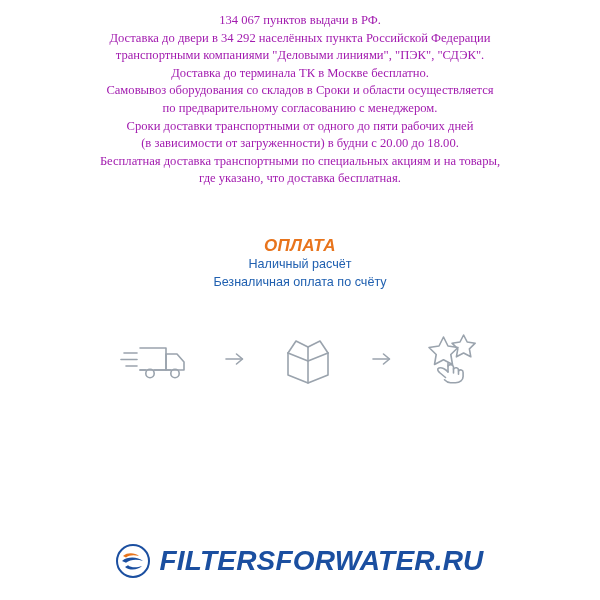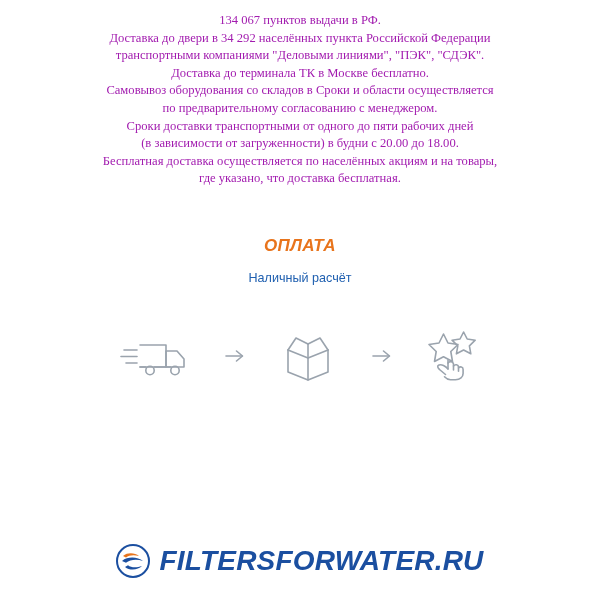--- a/index.html
+++ b/index.html
@@ -38,21 +38,20 @@
     text-align: center;
     font-size: 12.6px;
     line-height: 17.6px;
     color: #a21caf;
     font-weight: 500;
     font-family: Liberation Serif, serif;
   }
   .body-text .line { display: block; white-space: nowrap; }
   #payment-title { margin-top: 48px; }
   .payment-list {
-    margin-top: 14px;
     text-align: center;
     font-size: 12.6px;
     line-height: 17.6px;
     color: #2060b0;
     font-weight: 500;
   }
   .payment-list .line { display: block; }
 
   .icon-row {
     margin-top: 42px;
@@ -96,28 +95,29 @@
 
   <div class="body-text">
     <span class="line">134 067 пунктов выдачи в РФ.</span>
     <span class="line">Доставка до двери в 34 292 населённых пункта Российской Федерации</span>
     <span class="line">транспортными компаниями "Деловыми линиями", "ПЭК", "СДЭК".</span>
     <span class="line">Доставка до терминала ТК в Москве бесплатно.</span>
     <span class="line">Самовывоз оборудования со складов в Сроки и области осуществляется</span>
     <span class="line">по предварительному согласованию с менеджером.</span>
     <span class="line">Сроки доставки транспортными от одного до пяти рабочих дней</span>
     <span class="line">(в зависимости от загруженности) в будни с 20.00 до 18.00.</span>
-    <span class="line">Бесплатная доставка осуществляется по населённых акциям и на товары,</span>
+    <span class="line">Бесплатная доставка транспортными по специальных акциям и на товары,</span>
     <span class="line">где указано, что доставка бесплатная.</span>
   </div>
 
   <div class="section-title" id="payment-title">ОПЛАТА</div>
 
   <div class="payment-list">
     <span class="line">Наличный расчёт</span>
+    <span class="line">Безналичная оплата по счёту</span>
   </div>
 
   <div class="icon-row">
 
     <div class="icon-cell">
       <svg width="74" height="50" viewBox="0 0 74 50" fill="none" stroke="#9aa3ad" stroke-width="1.6" stroke-linecap="round" stroke-linejoin="round">
         <path d="M20 14 h26 v22 h-26"></path>
         <path d="M46 20 h11 l7 8 v8 h-18 z"></path>
         <circle cx="30" cy="39.5" r="4.2"></circle>
         <circle cx="55" cy="39.5" r="4.2"></circle>

